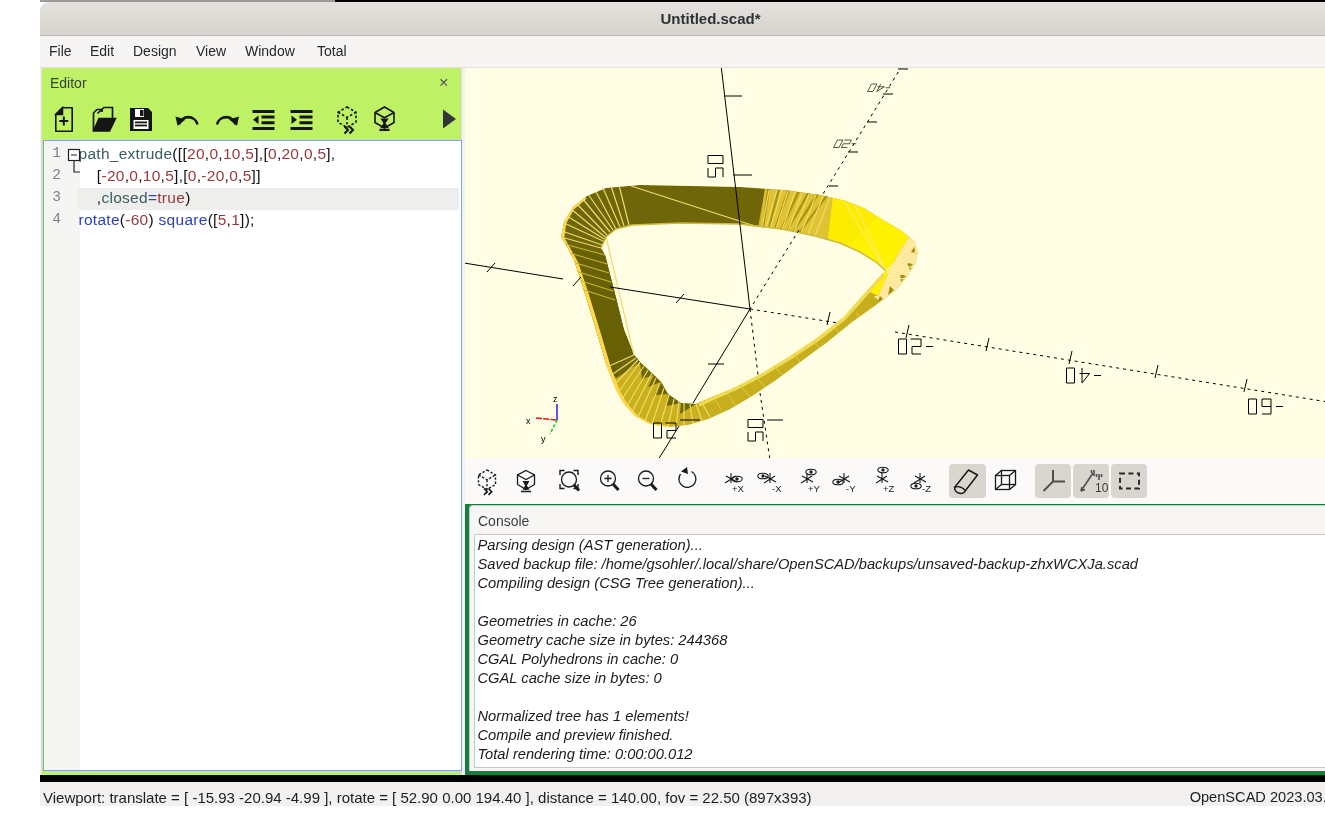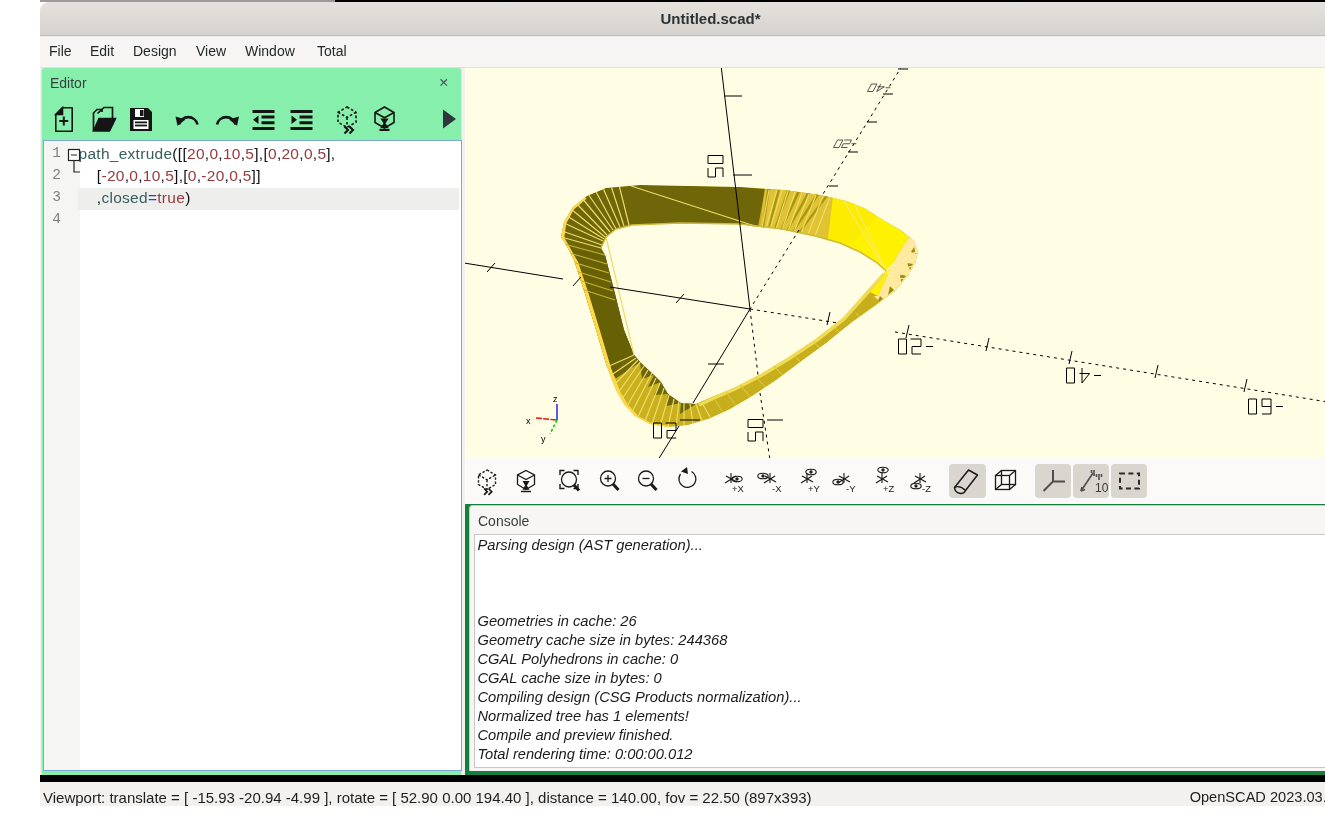--- a/index.html
+++ b/index.html
@@ -14,21 +14,21 @@
     background:linear-gradient(#e5e2de, #d6d3ce); border-bottom:1px solid #bfbcb7; }
   #title { position:absolute; left:8px; top:8px; width:1325px; text-align:center;
     font-size:15px; font-weight:bold; color:#2c3335; }
   .closex { position:absolute; color:#37424a; font-weight:bold; }
   #titlex { right:14px; top:7px; font-size:15px; }
   #menubar { position:absolute; left:0; top:35px; width:1325px; height:31px;
     background:#f6f5f3; border-bottom:1px solid #e3e0dd;text-align:right; }
   .menuitem { position:absolute; top:6px; font-size:14px; color:#24292b; }
   
   #edpanel { position:absolute; left:1px; top:65px; width:421px; height:708px;
-    background:#86efac; border:1px solid #e2dfdb; border-radius:4px 4px 0 0; border-bottom:none;}
+    background:#bef264; border:1px solid #e2dfdb; border-radius:4px 4px 0 0; border-bottom:none;}
   #edtitle { position:absolute; left:8px; top:7px; font-size:14px; color:#38403f; }
   #edx { position:absolute; right:12px; top:7px; font-size:12.5px; color:#51585a; }
   #edtoolbar { position:absolute; left:0; top:36px; width:421px; height:40px; }
   #codearea { position:absolute; left:1px; top:72px; width:419px; height:631px;
     background:#fff; border:1.5px solid #7fa8d9; }
   #gutter { position:absolute; left:0; top:0; width:36px; height:629px; background:#f5f5f4; }
   .lnum { position:absolute; left:0; width:17px; text-align:right;
     font-family:"Liberation Mono", monospace; font-size:14.5px; color:#808080; }
   #hlline { position:absolute; left:34px; top:47px; width:381px; height:22px; background:#eeeeec; }
   .codeline { position:absolute; left:34.5px; font-family:Liberation Sans, sans-serif;
@@ -132,20 +132,21 @@
       <div id="codearea">
         <div id="gutter"></div>
         <div id="hlline"></div>
         <div class="lnum" style="top:4px">1</div>
         <div class="lnum" style="top:26px">2</div>
         <div class="lnum" style="top:48px">3</div>
         <div class="lnum" style="top:70px">4</div>
         <div class="codeline" style="top:4px"><span class="kt">path_extrude</span>([[<span class="nr">20</span>,<span class="nr">0</span>,<span class="nr">10</span>,<span class="nr">5</span>],[<span class="nr">0</span>,<span class="nr">20</span>,<span class="nr">0</span>,<span class="nr">5</span>],</div>
         <div class="codeline" style="top:26px">    [<span class="nr">-20</span>,<span class="nr">0</span>,<span class="nr">10</span>,<span class="nr">5</span>],[<span class="nr">0</span>,<span class="nr">-20</span>,<span class="nr">0</span>,<span class="nr">5</span>]]</div>
         <div class="codeline" style="top:48px">    ,<span class="kt">closed</span><span class="kb">=</span><span class="nr">true</span>)</div>
+        <div class="codeline" style="top:70px"><span class="kb">rotate</span>(<span class="nr">-60</span>) <span class="kb">square</span>([<span class="nr">5</span>,<span class="nr">1</span>]);</div>
         <svg width="40" height="40" style="position:absolute;left:22px;top:6px">
           <rect x="2.5" y="2.5" width="11" height="11" fill="#fff" stroke="#222" stroke-width="1.2"></rect>
           <line x1="5" y1="8" x2="11" y2="8" stroke="#222" stroke-width="1.2"></line>
           <polyline points="8,13.5 8,25 14,25" fill="none" stroke="#222" stroke-width="1.2"></polyline>
         </svg>
       </div>
     </div>
     <div id="viewport">
     <svg width="900" height="390" viewBox="1 0 900 390" style="position:absolute;left:0;top:0">
       <defs>
@@ -401,25 +402,26 @@
         </g>
       </g>
     </svg>
     </div>
     <div id="consolearea">
       <div id="conpanel">
         <div id="contitle">Console</div>
         <div id="conx">✕</div>
         <div id="conlog">
           <div class="logline" style="top:2px">Parsing design (AST generation)...</div>
+          <div class="logline" style="top:21px">Saved backup file: /home/gsohler/.local/share/OpenSCAD/backups/unsaved-backup-zhxWCXJa.scad</div>
+          <div class="logline" style="top:40px">Compiling design (CSG Tree generation)...</div>
           <div class="logline" style="top:78px">Geometries in cache: 26</div>
           <div class="logline" style="top:97px">Geometry cache size in bytes: 244368</div>
           <div class="logline" style="top:116px">CGAL Polyhedrons in cache: 0</div>
           <div class="logline" style="top:135px">CGAL cache size in bytes: 0</div>
-          <div class="logline" style="top:154px">Compiling design (CSG Products normalization)...</div>
           <div class="logline" style="top:173px">Normalized tree has 1 elements!</div>
           <div class="logline" style="top:192px">Compile and preview finished.</div>
           <div class="logline" style="top:211px">Total rendering time: 0:00:00.012</div>
           <div id="scrollthumb"></div>
         </div>
       </div>
     </div>
     <div id="statusbar">
       <div id="stleft">Viewport: translate = [ -15.93 -20.94 -4.99 ], rotate = [ 52.90 0.00 194.40 ], distance = 140.00, fov = 22.50 (897x393)</div>
       <div id="stright">OpenSCAD 2023.03.28</div>

